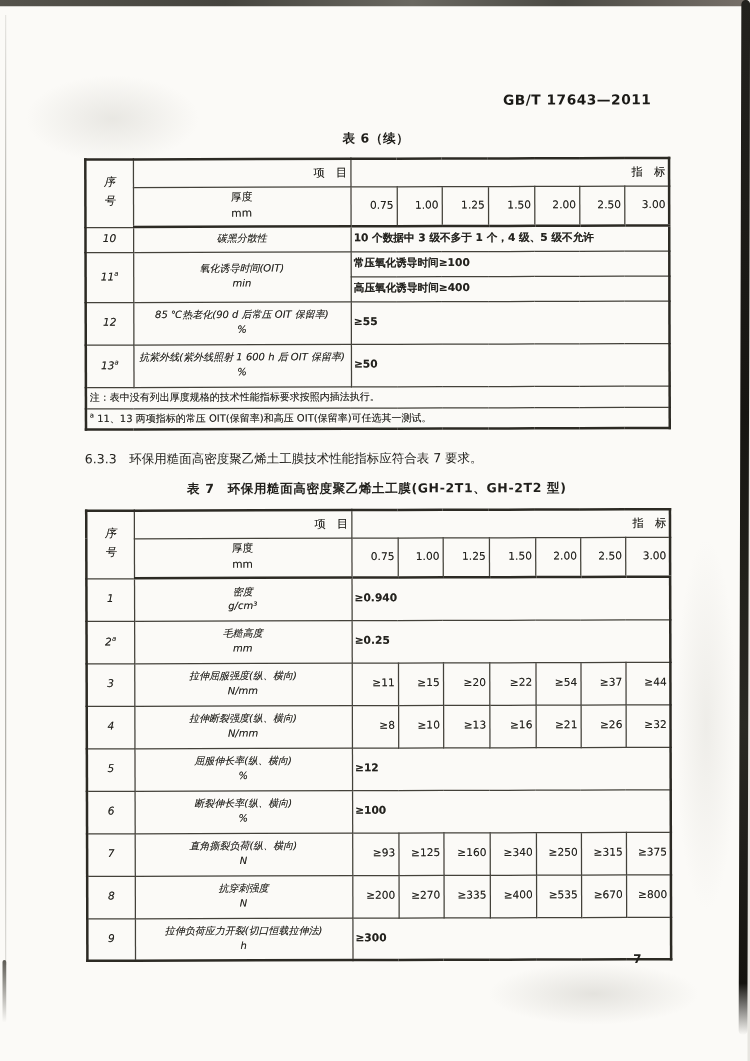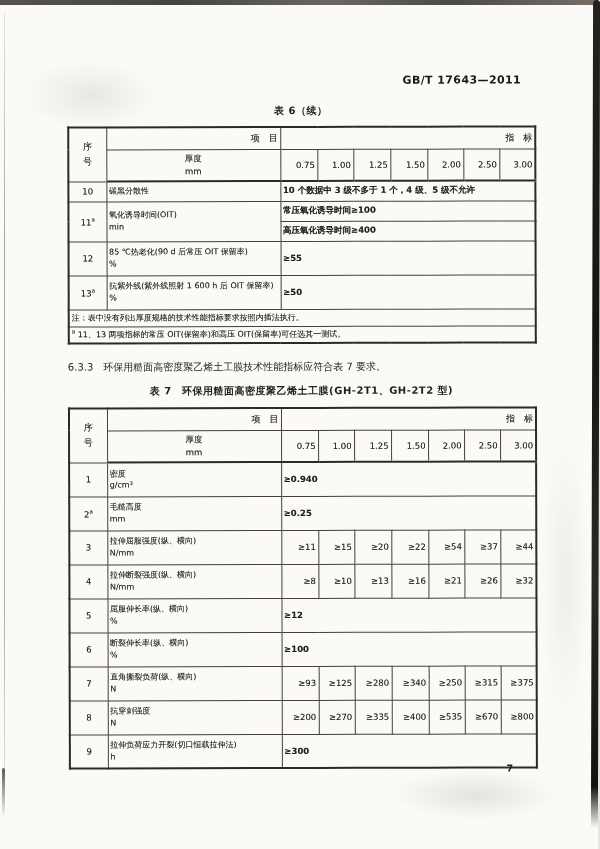--- a/index.html
+++ b/index.html
@@ -47,23 +47,23 @@
   .t7{top:407px;}
   .gbtable td{border:1px solid #43413a;padding:0 2px;vertical-align:middle;
     text-shadow:0 0 .4px rgba(45,44,38,.45);}
   .gbtable tr{height:34px;}
   .gbtable thead tr.h-row1{height:22px;}
   .gbtable thead tr.h-row2{height:32px;}
   .gbtable thead tr.h-row2 td{border-bottom:2px solid #2c2a24;}
   .gbtable tr.r-single{height:20px;}
   .gbtable tr.r-split{height:20px;}
   .gbtable tfoot tr{height:17px;}
-  .c-no{text-align:center;}
+  .c-no{text-align:center;font-style:italic;}
   .c-no sup,.c-foot sup{font-size:5.5px;}
-  .c-item{text-align:left;padding-left:6px;line-height:1.45;}
+  .c-item{text-align:center;padding-left:6px;line-height:1.45;font-style:italic;}
   .c-item .item-name{font-size:8px;white-space:nowrap;}
   .c-item .item-unit{font-size:8px;}
   .c-num{text-align:right;font-size:8.5px;}
   .c-val{text-align:left;font-size:8.5px;font-weight:bold;}
   .h-item,.h-ind{text-align:right;font-size:9px;}
   .seq-stack{width:1em;margin:0 auto;word-break:break-all;line-height:1.7;text-align:center;font-size:9px;}
   .h-thick{text-align:center;line-height:1.5;font-size:8.5px;}
   .c-note{text-align:left;padding-left:18px;font-size:8px;}
   .c-foot{text-align:left;padding-left:24px;font-size:8px;}
 </style>
@@ -267,21 +267,21 @@
           <td class="c-val" colspan="7">≥100</td>
         </tr>
         <tr>
           <td class="c-no">7</td>
           <td class="c-item">
             <div class="item-name">直角撕裂负荷(纵、横向)</div>
             <div class="item-unit">N</div>
           </td>
           <td class="c-num">≥93</td>
           <td class="c-num">≥125</td>
-          <td class="c-num">≥280</td>
+          <td class="c-num">≥160</td>
           <td class="c-num">≥340</td>
           <td class="c-num">≥250</td>
           <td class="c-num">≥315</td>
           <td class="c-num">≥375</td>
         </tr>
         <tr>
           <td class="c-no">8</td>
           <td class="c-item">
             <div class="item-name">抗穿刺强度</div>
             <div class="item-unit">N</div>

